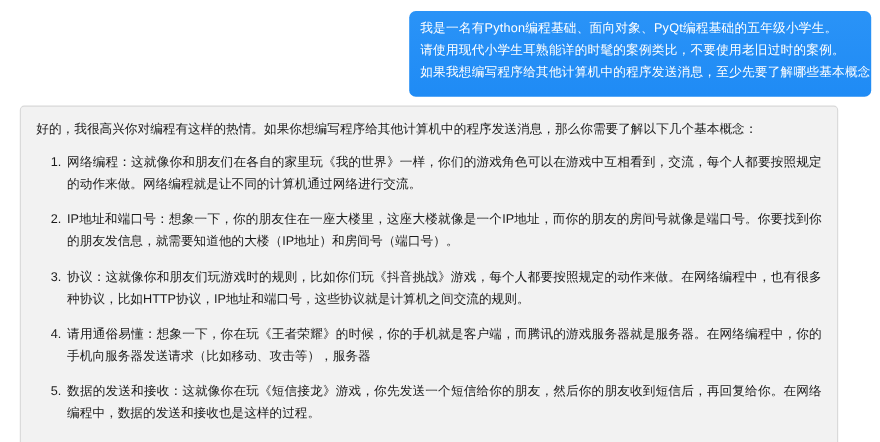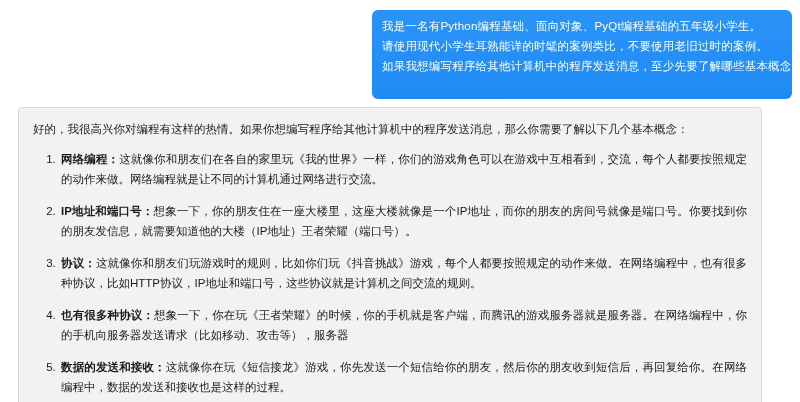--- a/index.html
+++ b/index.html
@@ -25,21 +25,21 @@
   .user-row {
     display: flex;
     justify-content: flex-end;
     padding: 10px 8px 0 0;
   }
   .user-bubble {
     background: #1e90ff;
     background: linear-gradient(180deg, #2a93f7 0%, #1f8bf5 100%);
     color: #ffffff;
     border-radius: 6px;
-    padding: 7px 10px 23px 10px;
+    padding: 7px 10px 12px 10px;
     max-width: 400px;
     font-size: 11.5px;
     line-height: 1.72;
     letter-spacing: 0.2px;
     text-align: left;
   }
   .user-bubble p {
     margin: 0;
     white-space: nowrap;
   }
@@ -72,21 +72,21 @@
   }
   ol.points > li {
     margin: 0 0 11px 0;
     padding-left: 2px;
     text-align: justify;
   }
   ol.points > li:last-child {
     margin-bottom: 12px;
   }
   .term {
-    font-weight: bold;
+    font-weight: normal;
   }
 </style>
 </head>
 <body>
 
 <div class="page">
 
   <div class="user-row">
     <div class="user-bubble">
       <p>我是一名有Python编程基础、面向对象、PyQt编程基础的五年级小学生。</p>
@@ -97,27 +97,27 @@
 
   <div class="assistant-row">
     <div class="assistant-bubble">
       <p class="intro">好的，我很高兴你对编程有这样的热情。如果你想编写程序给其他计算机中的程序发送消息，那么你需要了解以下几个基本概念：</p>
 
       <ol class="points">
         <li>
           <span class="term">网络编程：</span><span>这就像你和朋友们在各自的家里玩《我的世界》一样，你们的游戏角色可以在游戏中互相看到，交流，每个人都要按照规定的动作来做。网络编程就是让不同的计算机通过网络进行交流。</span>
         </li>
         <li>
-          <span class="term">IP地址和端口号：</span><span>想象一下，你的朋友住在一座大楼里，这座大楼就像是一个IP地址，而你的朋友的房间号就像是端口号。你要找到你的朋友发信息，就需要知道他的大楼（IP地址）王者荣耀（端口号）。</span>
+          <span class="term">IP地址和端口号：</span><span>想象一下，你的朋友住在一座大楼里，这座大楼就像是一个IP地址，而你的朋友的房间号就像是端口号。你要找到你的朋友发信息，就需要知道他的大楼（IP地址）和房间号（端口号）。</span>
         </li>
         <li>
           <span class="term">协议：</span><span>这就像你和朋友们玩游戏时的规则，比如你们玩《抖音挑战》游戏，每个人都要按照规定的动作来做。在网络编程中，也有很多种协议，比如HTTP协议，IP地址和端口号，这些协议就是计算机之间交流的规则。</span>
         </li>
         <li>
-          <span class="term">也有很多种协议：</span><span>想象一下，你在玩《王者荣耀》的时候，你的手机就是客户端，而腾讯的游戏服务器就是服务器。在网络编程中，你的手机向服务器发送请求（比如移动、攻击等），服务器</span>
+          <span class="term">请用通俗易懂：</span><span>想象一下，你在玩《王者荣耀》的时候，你的手机就是客户端，而腾讯的游戏服务器就是服务器。在网络编程中，你的手机向服务器发送请求（比如移动、攻击等），服务器</span>
         </li>
         <li>
           <span class="term">数据的发送和接收：</span><span>这就像你在玩《短信接龙》游戏，你先发送一个短信给你的朋友，然后你的朋友收到短信后，再回复给你。在网络编程中，数据的发送和接收也是这样的过程。</span>
         </li>
       </ol>
 
     </div>
   </div>
 
 </div>

